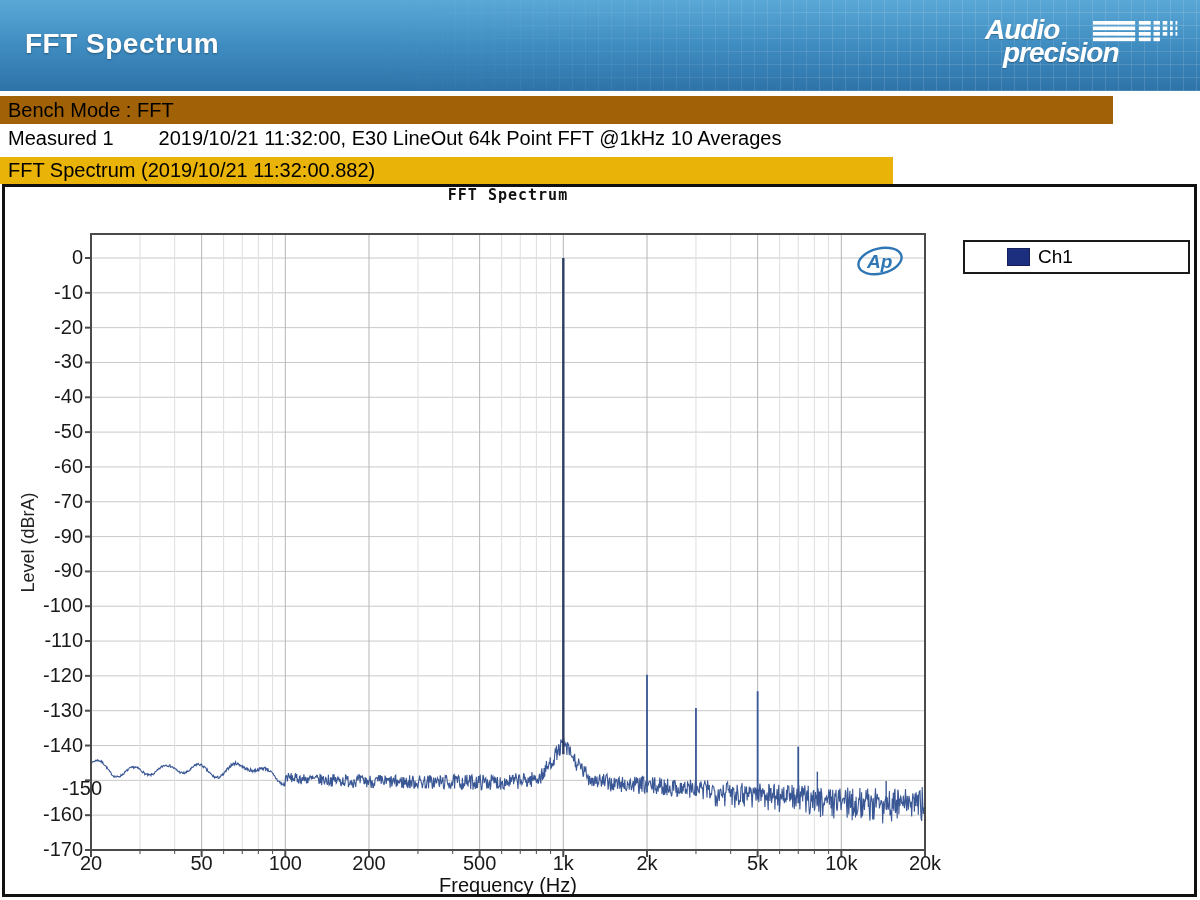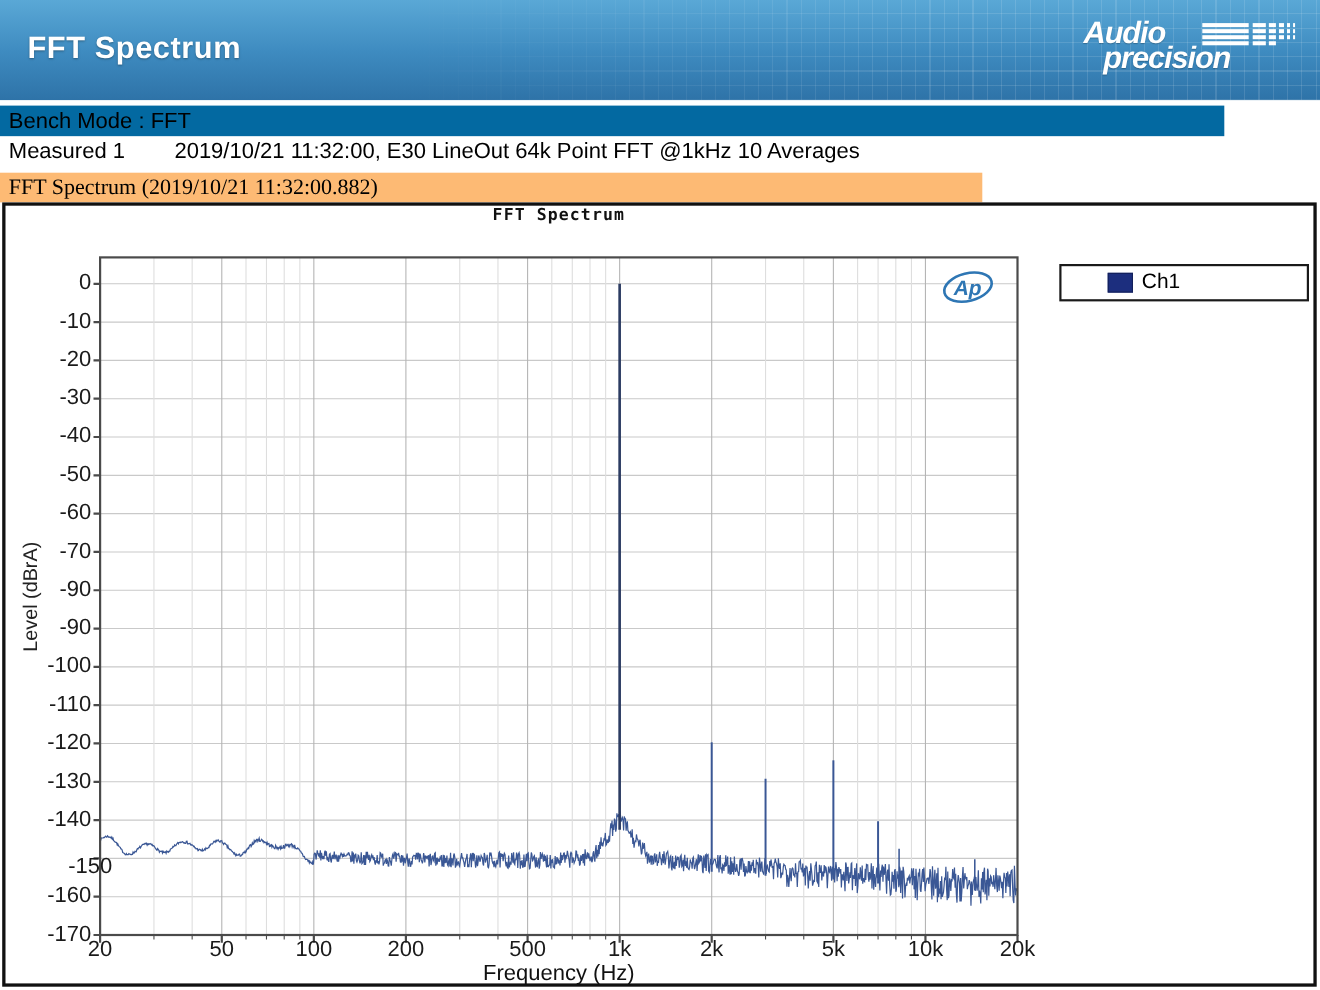--- a/index.html
+++ b/index.html
@@ -17,24 +17,24 @@
      color:#fff;letter-spacing:.5px;text-shadow:0 1px 2px rgba(0,0,0,.35);}
   .ap-logo{position:absolute;left:983px;top:16px;width:210px;height:56px;color:#fff;}
   .ap-logo .l1{position:absolute;left:2px;top:0;font-size:28px;font-weight:bold;font-style:italic;
      letter-spacing:-1px;line-height:1;text-shadow:0 1px 1px rgba(0,0,0,.25);}
   .ap-logo .l2{position:absolute;left:20px;top:23px;font-size:28px;font-weight:bold;font-style:italic;
      letter-spacing:-1px;line-height:1;text-shadow:0 1px 1px rgba(0,0,0,.25);}
   .ap-logo svg{position:absolute;left:108px;top:5px;}
   
   .bar{position:absolute;left:0;font-size:20px;color:#000;white-space:nowrap;}
   .bar span{display:inline-block;}
-  .bar1{top:96px;width:1105px;height:28px;line-height:28px;background:#0369a1;padding-left:8px;}
+  .bar1{top:96px;width:1105px;height:28px;line-height:28px;background:#a16207;padding-left:8px;}
   .bar2{top:124px;width:1200px;height:28px;line-height:28px;background:#fff;padding-left:8px;}
   .bar2 .m-label{width:145px;}
-  .bar3{top:157px;width:885px;height:27px;line-height:27px;background:#fdba74;padding-left:8px;font-family:Liberation Serif, serif;}
+  .bar3{top:157px;width:885px;height:27px;line-height:27px;background:#eab308;padding-left:8px;}
   
   .chart-frame{position:absolute;left:2px;top:184px;width:1195px;height:713px;
      box-sizing:border-box;border:3px solid #111;background:#fff;}
   .chart-title{position:absolute;left:86px;top:-1px;width:834px;text-align:center;
      font-family:"DejaVu Sans Mono",monospace;font-weight:bold;font-size:15px;color:#111;letter-spacing:1px;}
   .chart-timestamp{position:absolute;right:269px;top:18px;font-size:20px;color:#3a3a3a;}
   .plot-svg{position:absolute;left:0;top:0;}
   .y-title{position:absolute;left:-67px;top:345px;width:180px;text-align:center;font-size:18px;color:#222;
      transform:rotate(-90deg);}
   .x-title{position:absolute;left:86px;top:687px;width:834px;text-align:center;font-size:20px;color:#111;}

